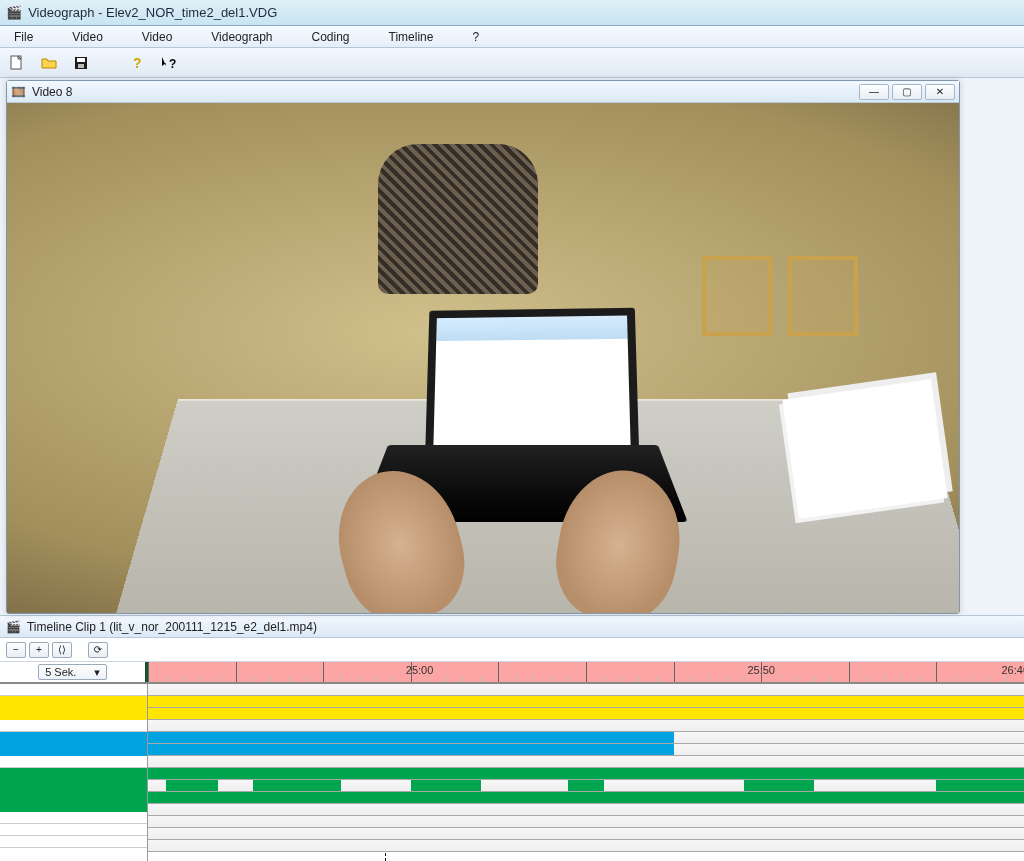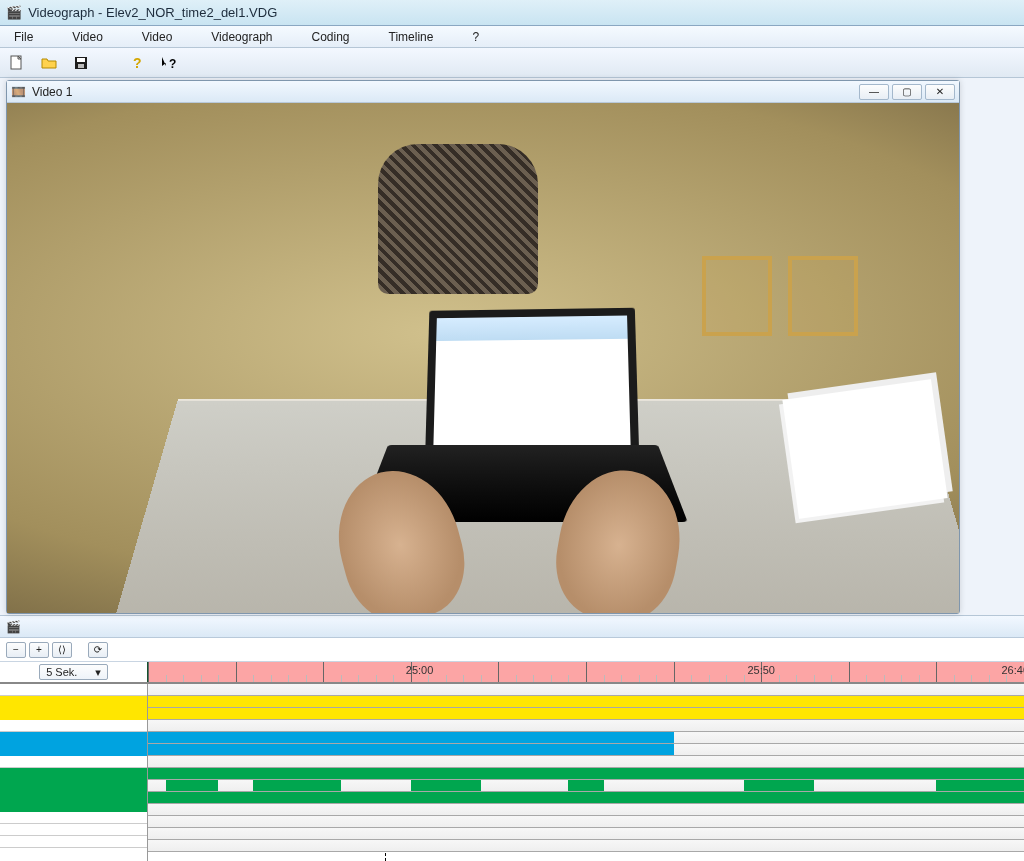--- a/index.html
+++ b/index.html
@@ -185,21 +185,21 @@
   }
   .tl-row2{
     height:22px; background:#fff;
     border-bottom:2px solid #888;
     display:flex; align-items:center;
   }
   .left-gutter{
     width:148px; flex:0 0 148px;
     height:100%;
     display:flex; align-items:center; justify-content:center; gap:6px;
-    border-right:1px solid #14532d;
+    border-right:3px solid #14532d;
     background:#fff;
   }
   .scale-sel{
     height:16px;
     border:1px solid #9aaabb; border-radius:2px;
     background:linear-gradient(#fdfdfd,#eef3f9);
     padding:0 6px; font-size:11px; display:flex; align-items:center; gap:18px;
   }
   .ruler{
     flex:1; position:relative; height:100%;
@@ -313,21 +313,21 @@
         </svg>
     </span>
   </div>
 </div>
 
 <div class="mdi">
   <div class="child">
     <div class="child-title">
       <div class="ct-left">
         <span>🎞️</span>
-        <span>Video 1</span>
+        <span>Video 8</span>
       </div>
       <div class="child-ctrls">
         <div class="win-btn">
             <span>—</span>
           </div>
         <div class="win-btn">
             <span>▢</span>
           </div>
         <div class="win-btn">
             <span>✕</span>
@@ -346,20 +346,21 @@
         <div class="hand left"></div>
         <div class="hand right"></div>
       </div>
     </div>
   </div>
 </div>
 
 <div class="timeline-panel">
   <div class="timeline-title">
     <span>🎬</span>
+    <span>Timeline Clip 1 (lit_v_nor_200111_1215_e2_del1.mp4)</span>
   </div>
 
   <div class="tl-controls">
     <div class="sm-btn">
         <span>−</span>
       </div>
     <div class="sm-btn">
         <span>+</span>
       </div>
     <div class="sm-btn">

